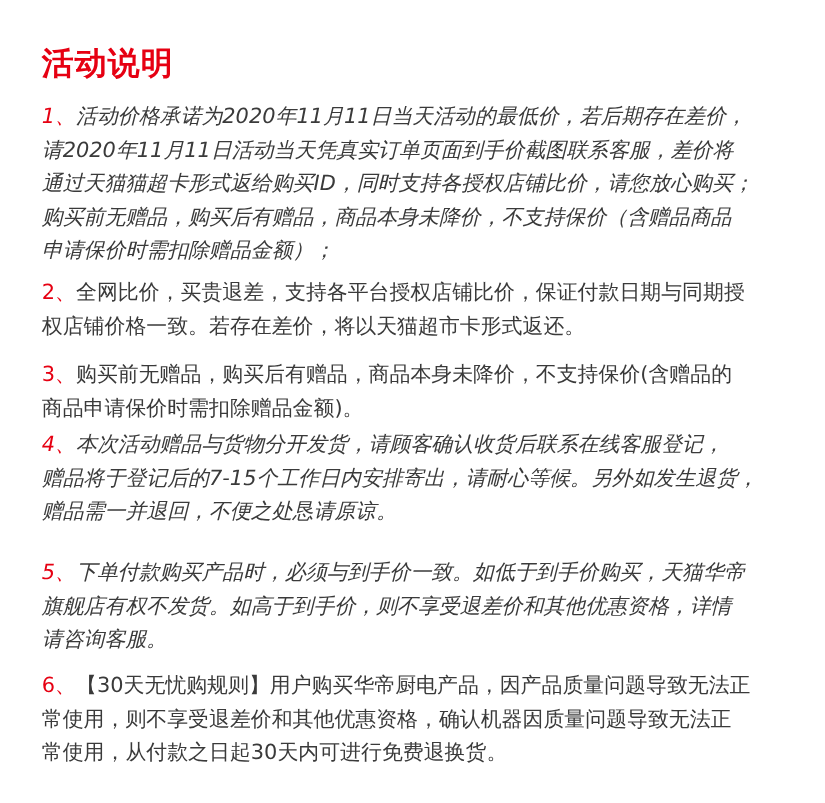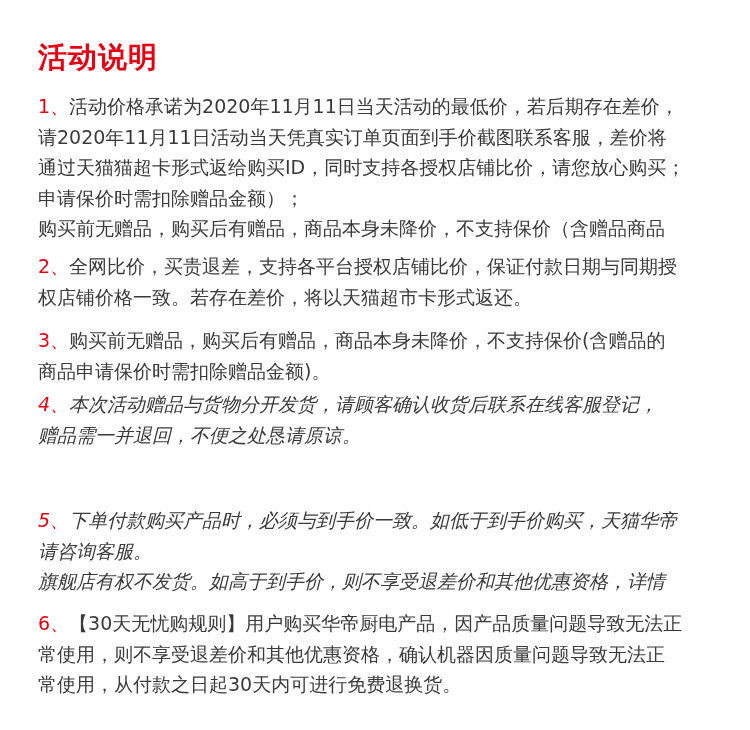--- a/index.html
+++ b/index.html
@@ -53,47 +53,48 @@
     color: #e60012;
   }
 </style>
 </head>
 <body>
 
 <div class="page">
 
   <h1 class="title">活动说明</h1>
 
-  <div class="section" style="top:91px;">
+  <div class="section" style="top:91px;font-style:italic;">
     <span class="line"><span class="num">1</span><span class="sep">、</span><span>活动价格承诺为2020年11月11日当天活动的最低价，若后期存在差价，</span></span>
     <span class="line">请2020年11月11日活动当天凭真实订单页面到手价截图联系客服，差价将</span>
     <span class="line">通过天猫猫超卡形式返给购买ID，同时支持各授权店铺比价，请您放心购买；</span>
+    <span class="line">购买前无赠品，购买后有赠品，商品本身未降价，不支持保价（含赠品商品</span>
     <span class="line">申请保价时需扣除赠品金额）；</span>
-    <span class="line">购买前无赠品，购买后有赠品，商品本身未降价，不支持保价（含赠品商品</span>
   </div>
 
   <div class="section" style="top:251px;">
     <span class="line"><span class="num">2</span><span class="sep">、</span><span>全网比价，买贵退差，支持各平台授权店铺比价，保证付款日期与同期授</span></span>
     <span class="line">权店铺价格一致。若存在差价，将以天猫超市卡形式返还。</span>
   </div>
 
   <div class="section" style="top:325px;">
     <span class="line"><span class="num">3</span><span class="sep">、</span><span>购买前无赠品，购买后有赠品，商品本身未降价，不支持保价(含赠品的</span></span>
     <span class="line">商品申请保价时需扣除赠品金额)。</span>
   </div>
 
   <div class="section" style="top:389px;font-style:italic;">
     <span class="line"><span class="num">4</span><span class="sep">、</span><span>本次活动赠品与货物分开发货，请顾客确认收货后联系在线客服登记，</span></span>
+    <span class="line">赠品将于登记后的7-15个工作日内安排寄出，请耐心等候。另外如发生退货，</span>
     <span class="line">赠品需一并退回，不便之处恳请原谅。</span>
   </div>
 
   <div class="section" style="top:505px;font-style:italic;">
     <span class="line"><span class="num">5</span><span class="sep">、</span><span>下单付款购买产品时，必须与到手价一致。如低于到手价购买，天猫华帝</span></span>
+    <span class="line">旗舰店有权不发货。如高于到手价，则不享受退差价和其他优惠资格，详情</span>
     <span class="line">请咨询客服。</span>
-    <span class="line">旗舰店有权不发货。如高于到手价，则不享受退差价和其他优惠资格，详情</span>
   </div>
 
   <div class="section" style="top:608px;">
     <span class="line"><span class="num">6</span><span class="sep">、</span><span>【30天无忧购规则】用户购买华帝厨电产品，因产品质量问题导致无法正</span></span>
     <span class="line">常使用，则不享受退差价和其他优惠资格，确认机器因质量问题导致无法正</span>
     <span class="line">常使用，从付款之日起30天内可进行免费退换货。</span>
   </div>
 
 </div>
 

